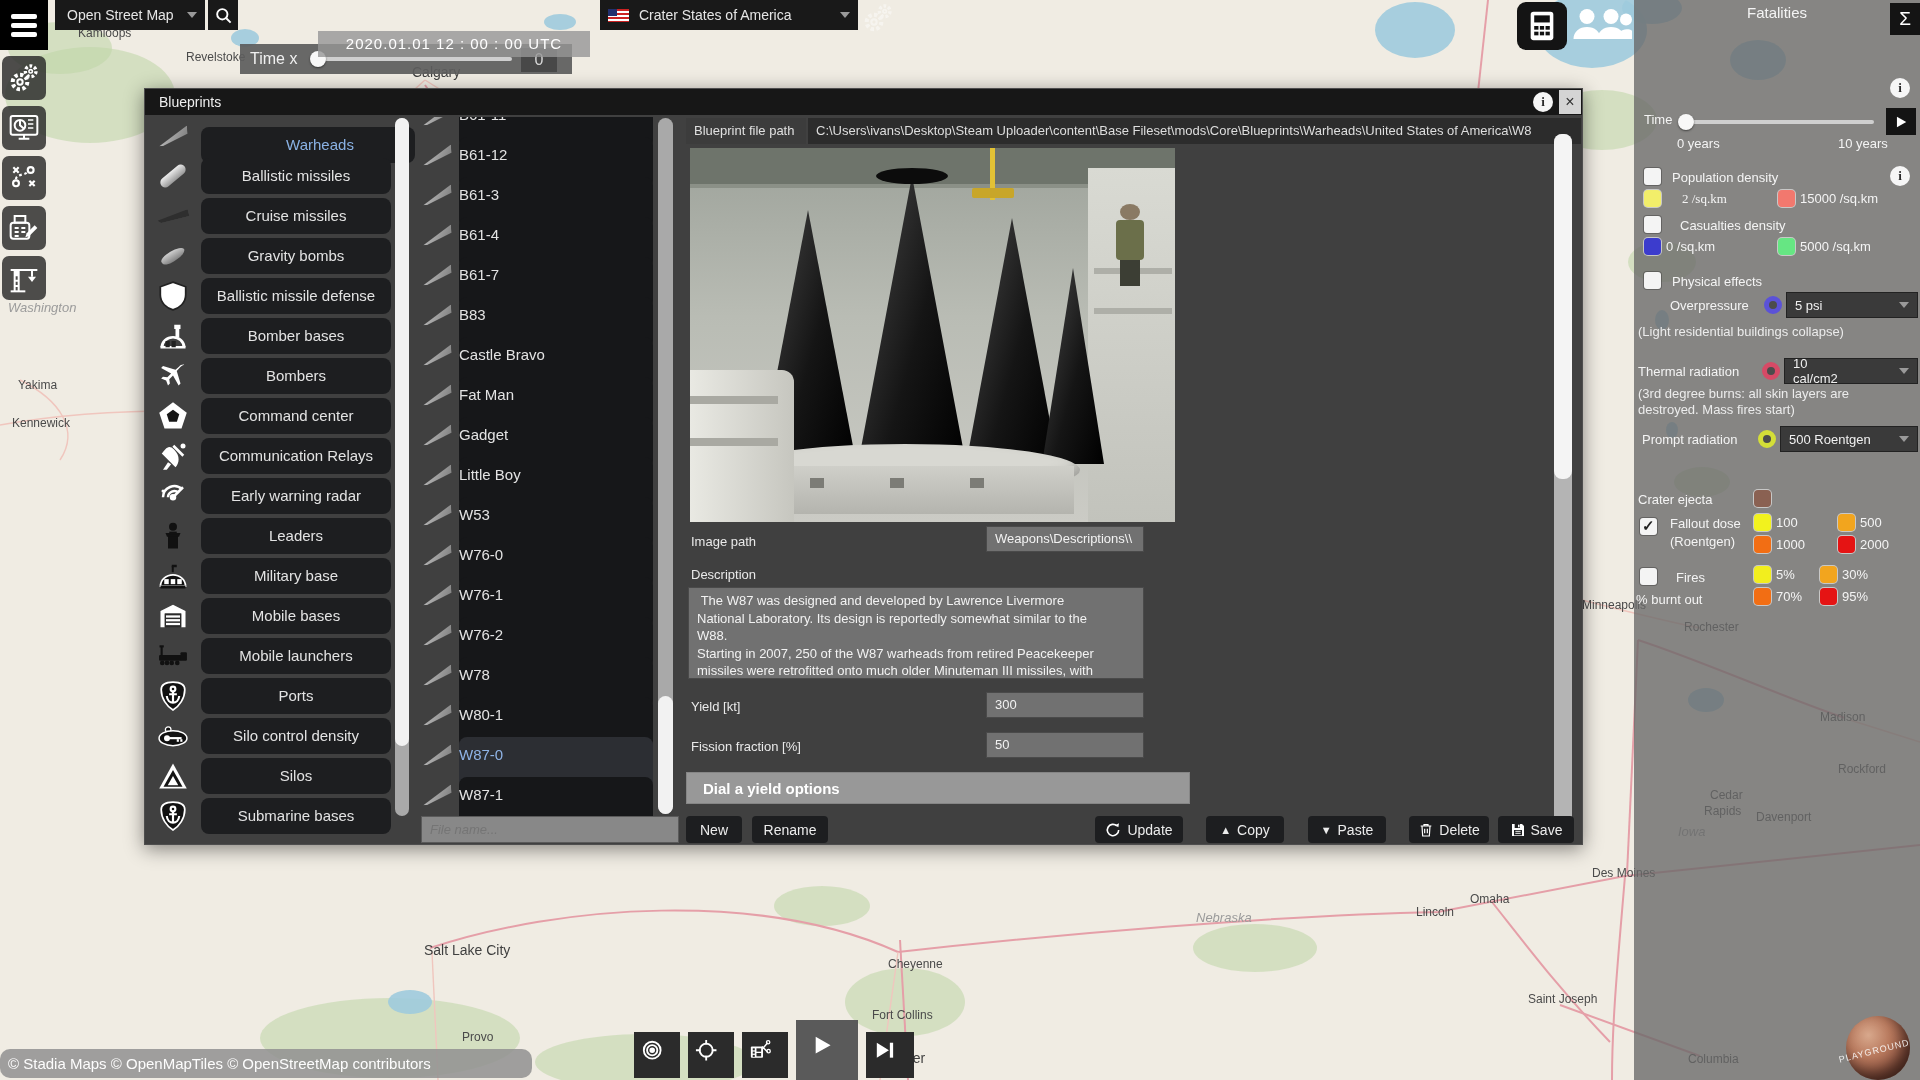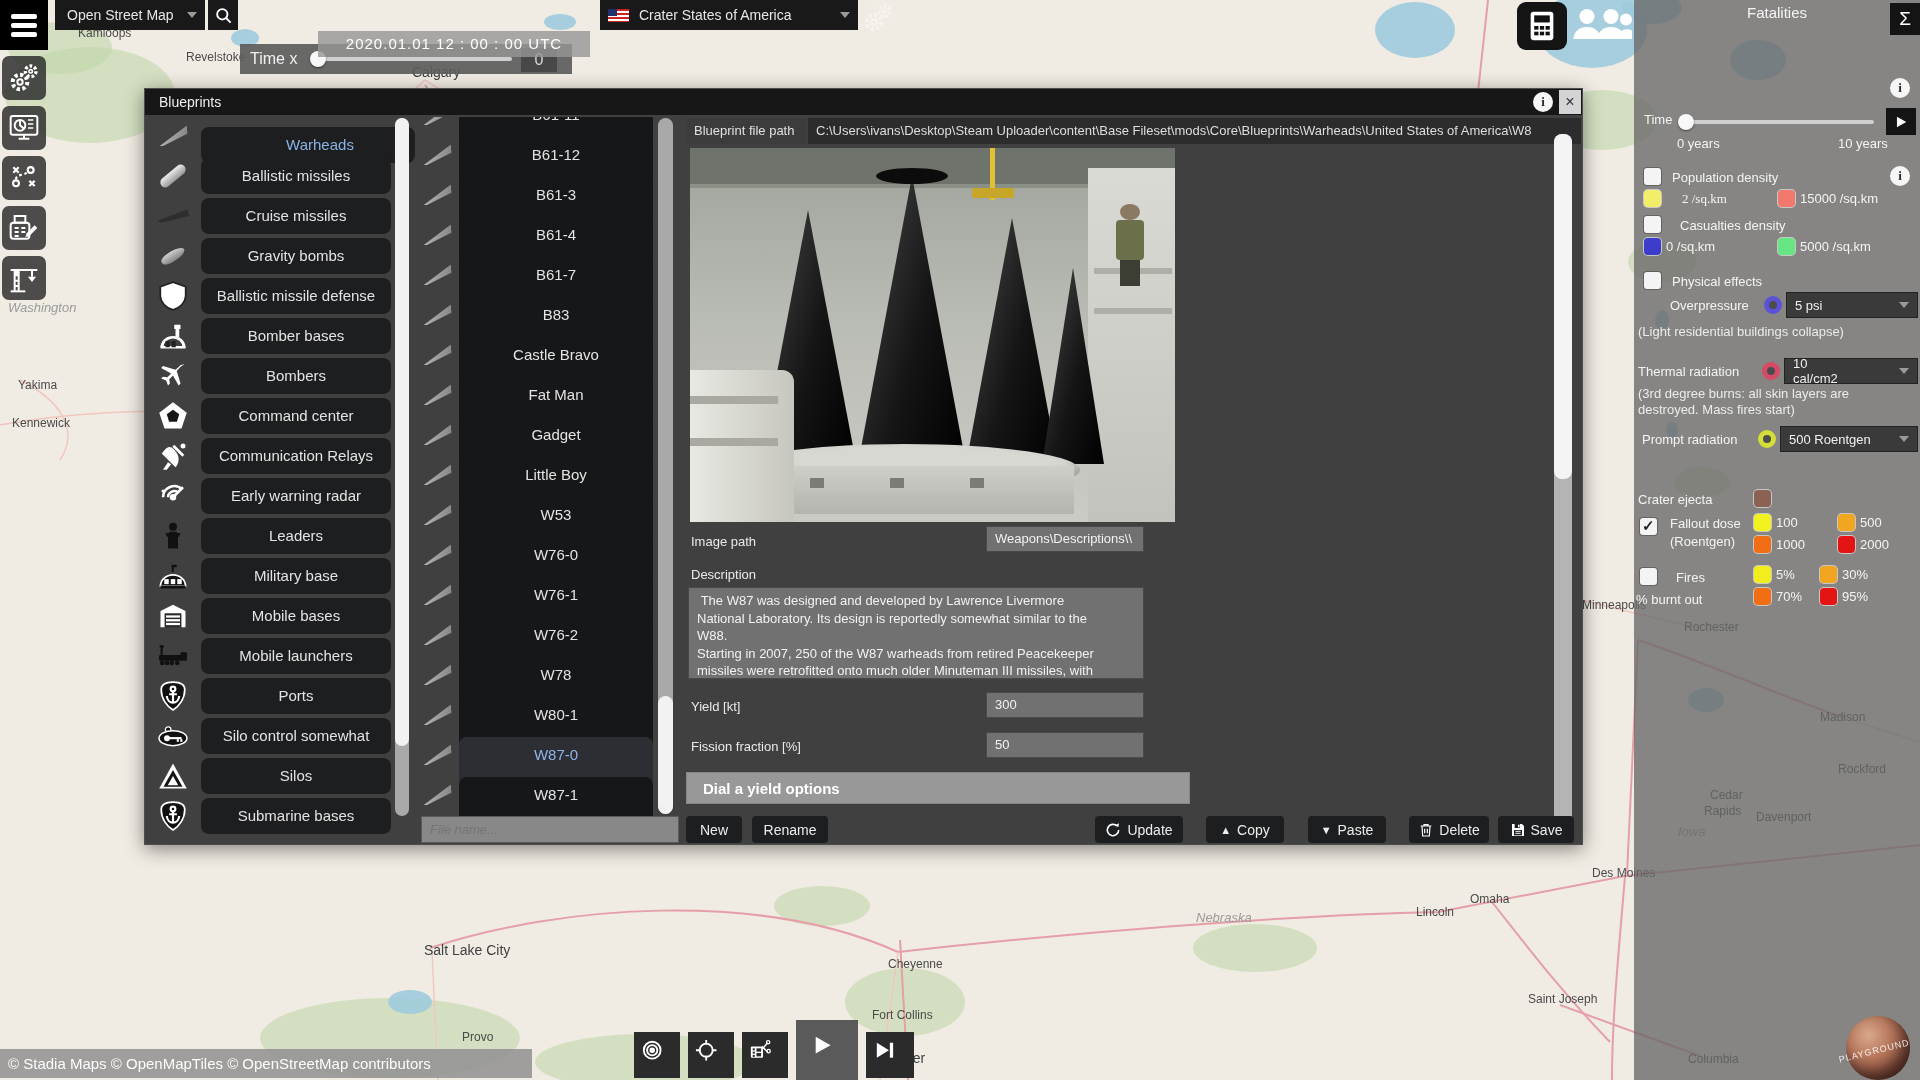--- a/index.html
+++ b/index.html
@@ -3,21 +3,21 @@
 <meta charset="utf-8">
 <style>
   html,body{margin:0;padding:0;background:#555;}
   #app{position:relative;width:1920px;height:1080px;overflow:hidden;font-family:"Liberation Sans",sans-serif;background:#f0ece3;}
   .abs{position:absolute;}
   
   #map-svg{position:absolute;left:0;top:0;z-index:0;}
   .map-label{position:absolute;z-index:1;color:#4a4a4a;font-size:12px;white-space:nowrap;}
   .map-label.city-lg{font-size:14px;color:#3f3f3f;}
   .map-label.state{font-style:italic;color:#9b9b9b;font-size:13px;}
-  #attribution{position:absolute;left:0;top:1049px;width:532px;height:29px;background:rgba(145,145,145,.85);z-index:5;color:#fdfdfd;font-size:15px;line-height:29px;padding-left:8px;box-sizing:border-box;}
+  #attribution{position:absolute;left:0;top:1049px;width:532px;height:29px;background:rgba(145,145,145,.85);z-index:5;color:#fdfdfd;font-size:15px;line-height:29px;padding-left:8px;box-sizing:border-box;border-radius:10px;}
   
   .tb-dark{position:absolute;top:0;height:30px;background:#191919;z-index:12;display:flex;align-items:center;color:#e6e6e6;font-size:14px;}
   #time-seg{position:absolute;left:240px;top:0;width:332px;height:30px;background:rgba(92,92,92,.92);z-index:12;color:#f0f0f0;font-size:16px;margin-top:44px;}
   #date-box{position:absolute;left:318px;top:31px;width:272px;height:26px;background:rgba(150,150,150,.8);z-index:12;color:#fff;font-size:15px;text-align:center;line-height:26px;letter-spacing:1px;}
   .chev{width:0;height:0;border-left:5px solid transparent;border-right:5px solid transparent;border-top:6px solid #9a9a9a;}
   .flag{width:21px;height:13px;background:repeating-linear-gradient(#c22 0 2px,#fff 2px 4px);position:relative;}
   .flag::after{content:"";position:absolute;left:0;top:0;width:9px;height:7px;background:#23306e;}
   .slider-track{position:absolute;height:4px;background:#cfcfcf;border-radius:2px;}
   .slider-knob{position:absolute;width:16px;height:16px;border-radius:50%;background:#f8f8f8;box-shadow:0 1px 2px rgba(0,0,0,.5);}
   
@@ -25,21 +25,21 @@
   .side-btn.menu-btn{left:0;width:48px;height:50px;background:#000;border-radius:0;}
   .side-ic{width:32px;height:32px;display:block;}
   .side-ic svg{width:100%;height:100%;}
   
   #dialog{position:absolute;left:144px;top:88px;width:1437px;height:755px;background:#404040;border:1px solid #4e4e4e;box-shadow:0 4px 18px rgba(0,0,0,.45);z-index:10;}
   #dlg-title{position:absolute;left:0;top:0;width:100%;height:26px;background:#171717;color:#efefef;font-size:14px;line-height:26px;}
   .cat-btn{position:absolute;left:56px;width:190px;height:36px;background:#1d1e20;border-radius:8px;color:#e3e3e3;font-size:15px;text-align:center;line-height:36px;overflow:hidden;}
   .cat-btn.sel{color:#8ab2e4;}
   .cat-ic{position:absolute;left:4px;width:48px;height:36px;display:flex;align-items:center;justify-content:center;}
   .cat-ic svg{width:30px;height:30px;}
-  .wh-item{position:absolute;left:42px;width:194px;height:52px;background:#161719;border-radius:8px;color:#e3e3e3;font-size:15px;text-align:center;line-height:36px;}
+  .wh-item{position:absolute;left:42px;width:194px;height:52px;background:#161719;border-radius:8px;color:#e3e3e3;font-size:15px;line-height:36px;}
   .wh-item.sel{background:#2c2e33;color:#8fb3e6;}
   .wh-th{position:absolute;left:2px;width:36px;height:36px;display:flex;align-items:center;justify-content:center;}
   .cone{width:30px;height:18px;background:linear-gradient(120deg,#d8d8d8,#7e7e7e);clip-path:polygon(0 100%,100% 0,100% 45%,12% 100%);transform:rotate(-6deg);opacity:.9;}
   .capsule{width:30px;height:10px;border-radius:5px;background:linear-gradient(#ececec,#989898);transform:rotate(-40deg);}
   .sliver{width:32px;height:7px;background:#2e2e2e;clip-path:polygon(0 55%,100% 0,100% 100%,10% 100%);transform:rotate(-14deg);}
   .bombshape{width:26px;height:10px;border-radius:50% 60% 60% 50%;background:linear-gradient(#d0d0d0,#828282);transform:rotate(-32deg);}
   .scrollbar{position:absolute;border-radius:8px;}
   .lbl{position:absolute;color:#e9e9e9;font-size:13px;white-space:nowrap;}
   .fld{position:absolute;background:#717171;border:1px solid #4a4a4a;color:#f2f2f2;font-size:13px;font-family:"Liberation Sans",sans-serif;box-sizing:border-box;padding:0 8px;}
   .dbtn{position:absolute;height:27px;background:#1d1e20;border-radius:4px;color:#ececec;font-size:14px;display:flex;align-items:center;justify-content:center;gap:6px;padding:0 10px;box-sizing:border-box;}
@@ -433,21 +433,21 @@
         <div class="cat-ic" style="top: 629px;">
           <span class="side-ic" style="width: 30px; height: 30px;"><svg viewBox="0 0 28 20">
               <circle cx="9.5" cy="4" r="2.6" fill="#111" stroke="#fff" stroke-width="1.2"></circle>
               <ellipse cx="14" cy="12" rx="13" ry="7" fill="#111" stroke="#fff" stroke-width="1.4"></ellipse>
               <circle cx="8.4" cy="12" r="2.8" fill="#fff"></circle>
               <rect x="10.5" y="11" width="11.5" height="2" fill="#fff"></rect>
               <rect x="17.5" y="13" width="2" height="2.4" fill="#fff"></rect>
               <rect x="20.8" y="13" width="2" height="2.4" fill="#fff"></rect>
             </svg></span>
         </div>
-        <div class="cat-btn" style="top: 629px;">Silo control somewhat</div>
+        <div class="cat-btn" style="top: 629px;">Silo control density</div>
         <div class="cat-ic" style="top: 669px;">
           <span class="side-ic" style="width: 30px; height: 30px;"><svg viewBox="0 0 24 22">
               <path d="M12 1 23 21H1z" fill="#fff"></path>
               <path d="M12 6.2 19.6 19.6H4.4z" fill="#141414"></path>
               <path d="M12 11 16.2 18.4H7.8z" fill="#fff"></path>
             </svg></span>
         </div>
         <div class="cat-btn" style="top: 669px;">Silos</div>
         <div class="cat-ic" style="top: 709px;">
           <span class="side-ic" style="width: 30px; height: 30px;"><svg viewBox="0 0 24 28">

